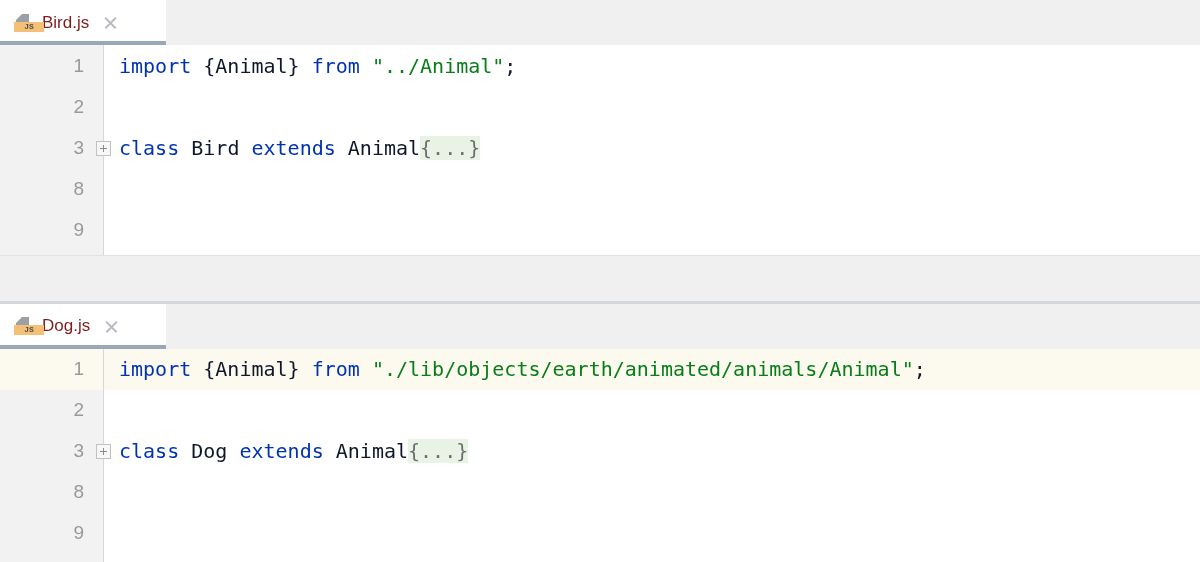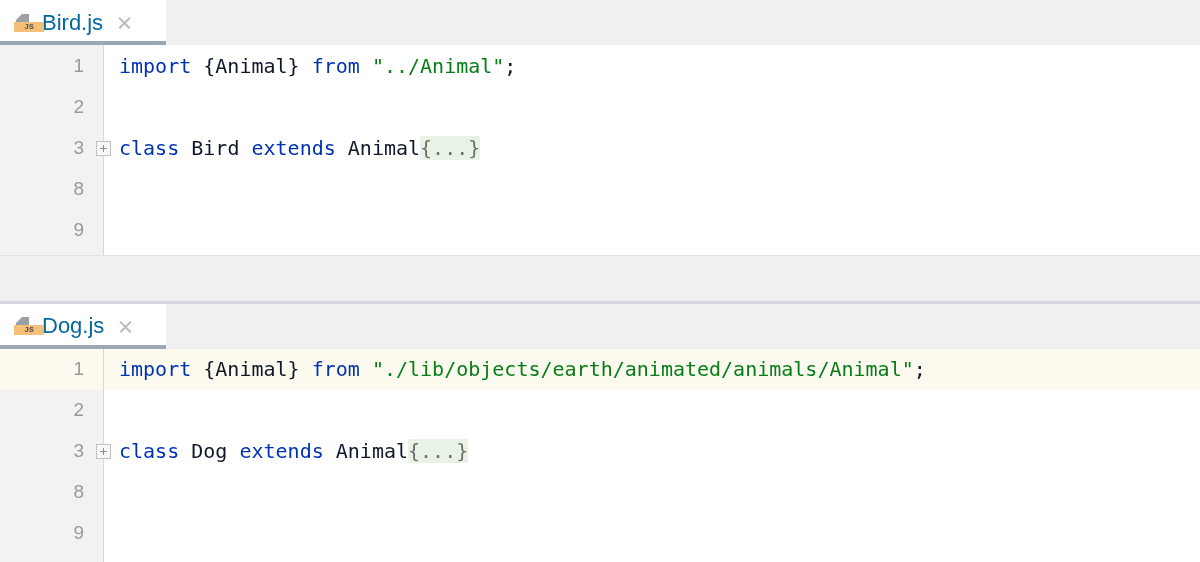--- a/index.html
+++ b/index.html
@@ -104,22 +104,22 @@
     color: #4a4a4a;
     font-size: 8px;
     font-weight: bold;
     line-height: 10px;
     text-align: center;
     letter-spacing: 0px;
     font-family: Liberation Mono, monospace;
   }
 
   .tab-label {
-    font-size: 22px;
-    color: #0369a1;
+    font-size: 17px;
+    color: #7f1d1d;
     white-space: nowrap;
     font-family: "Liberation Sans", sans-serif;
   }
   .tab-close {
     margin-left: 13px;
     width: 17px;
     height: 17px;
     position: relative;
     flex: 0 0 auto;
     cursor: pointer;

